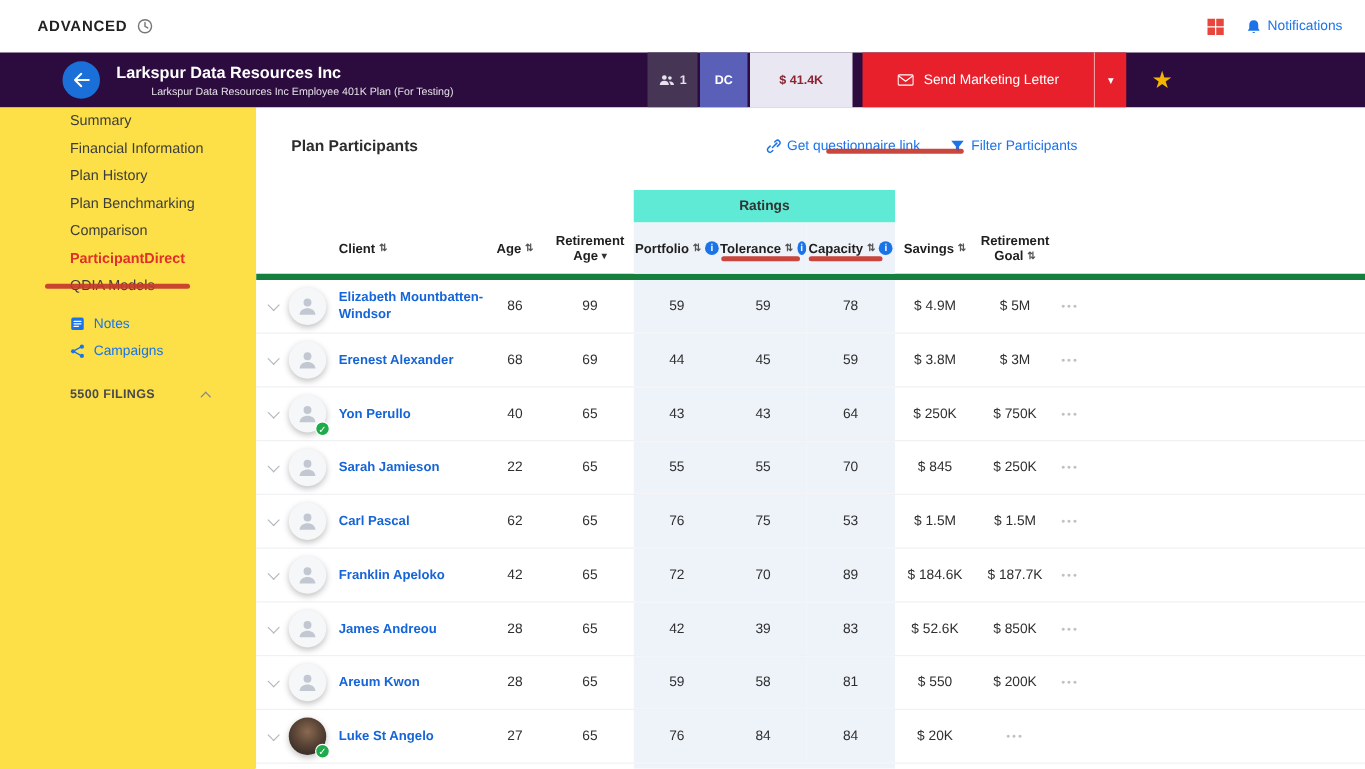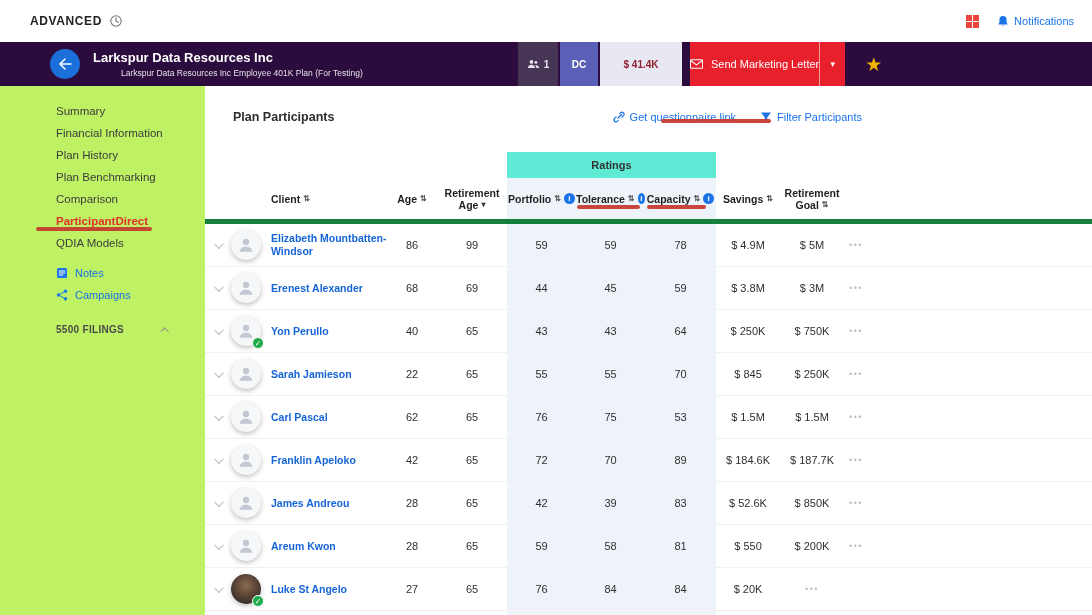--- a/index.html
+++ b/index.html
@@ -24,29 +24,29 @@
           display:flex; align-items:center; justify-content:center; cursor:pointer; flex:0 0 auto; }
   .titles { margin-left:13px; }
   .ptitle { font-size:13px; font-weight:bold; }
   .psub { font-size:8.5px; color:rgba(255,255,255,.88); margin-top:3px;padding-left:28px; }
   .badges { position:absolute; left:518px; top:0; height:44px; display:flex; align-items:stretch; }
   .badge { display:flex; align-items:center; justify-content:center; font-size:10px; font-weight:bold; margin-right:2px; }
   .badge.people { width:40px; background:#463554; gap:4px; color:#e7e2ee; }
   .badge.people svg { width:13px; height:10px; }
   .badge.dc { width:38px; background:#5a5fb8; }
   .badge.amount { width:82px; background:#e9e7f1; color:#8c2332; }
-  .mkt { margin-left:6px; background:#e8202c; display:flex; align-items:center; gap:8px; padding:0 0;
+  .mkt { margin-left:6px; background:#e8202c; display:flex; align-items:center; gap:8px; padding:0 28px;
          font-size:11px; cursor:pointer; }
   .mkt svg { width:13px; height:10px; }
   .mkt-arrow { background:#e8202c; width:26px; display:flex; align-items:center; justify-content:center;
                border-left:1px solid rgba(255,255,255,.55); cursor:pointer; font-size:9px; }
   .star { margin-left:20px; align-self:center; font-size:19px; color:#f2b600; cursor:pointer; line-height:1; }
 
   
-  .sidebar { position:absolute; top:86px; left:0; width:205px; bottom:0; background:#bef264; padding-top:14px; }
+  .sidebar { position:absolute; top:86px; left:0; width:205px; bottom:0; background:#fde047; }
   .side-item { height:22px; line-height:22px; padding-left:56px; font-size:11.5px; color:#3c3c3c; cursor:pointer; }
   .side-item.active { color:#e0302a; font-weight:600; }
   .side-links { margin-top:8px; }
   .side-link { height:22px; display:flex; align-items:center; gap:7px; padding-left:56px;
                font-size:11px; color:#1a73e8; cursor:pointer; }
   .side-link svg { width:12px; height:12px; }
   .filings { margin-top:18px; padding:0 36px 0 56px; display:flex; align-items:center; justify-content:space-between;
              font-size:10px; font-weight:bold; color:#4a4a4a; letter-spacing:.3px; cursor:pointer; }
   .caret-up { width:6px; height:6px; border-left:1.5px solid #888; border-top:1.5px solid #888;
               transform:rotate(45deg) translateY(2px); }

